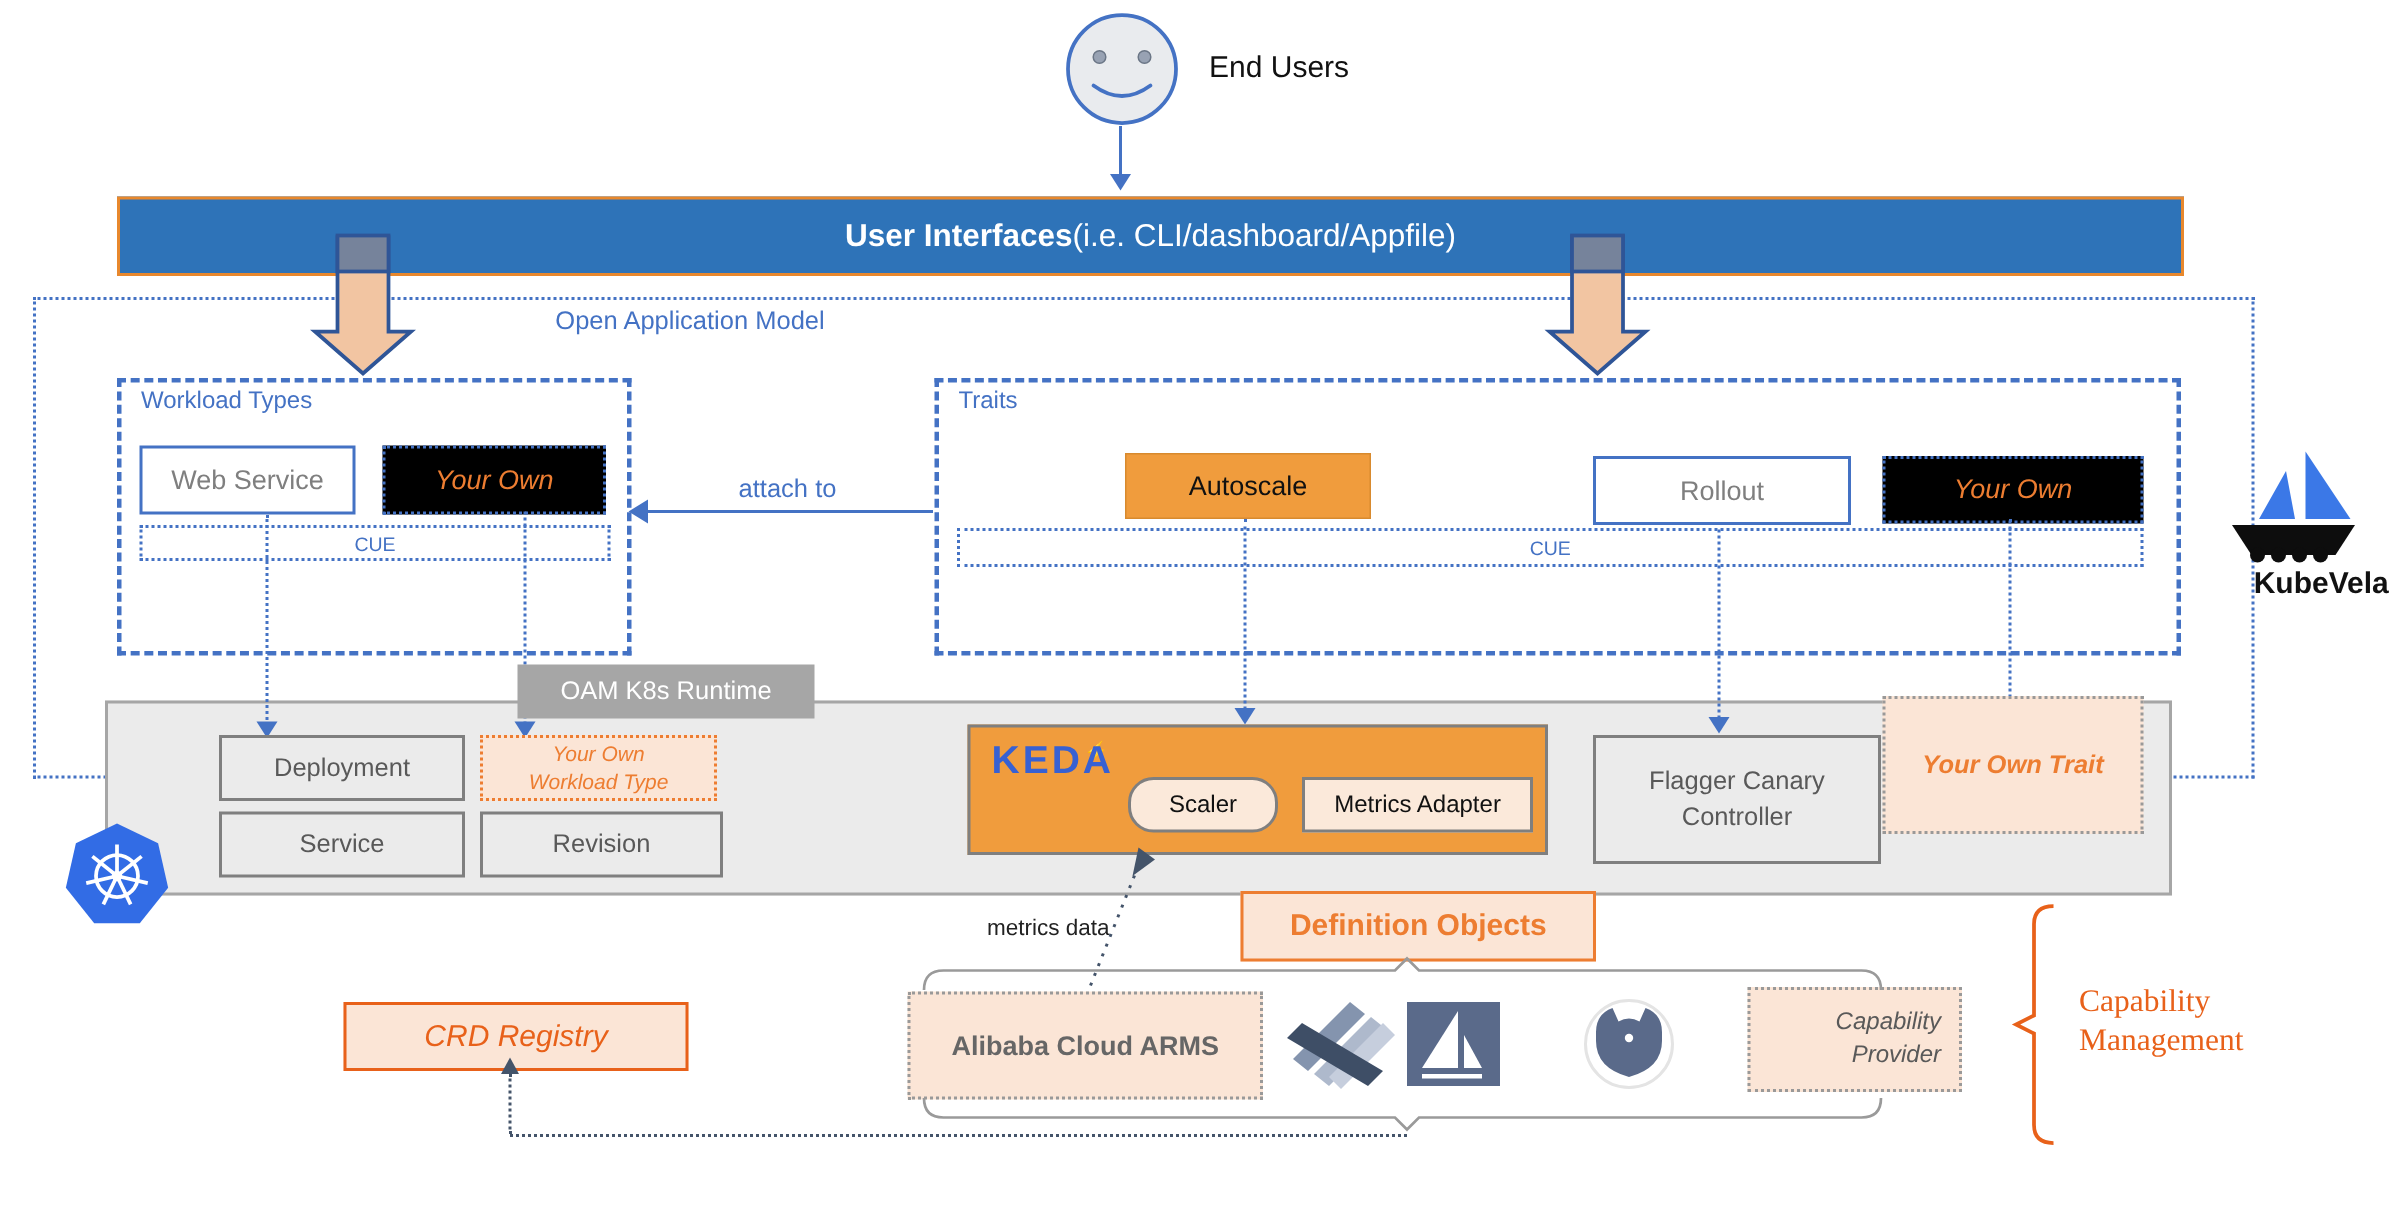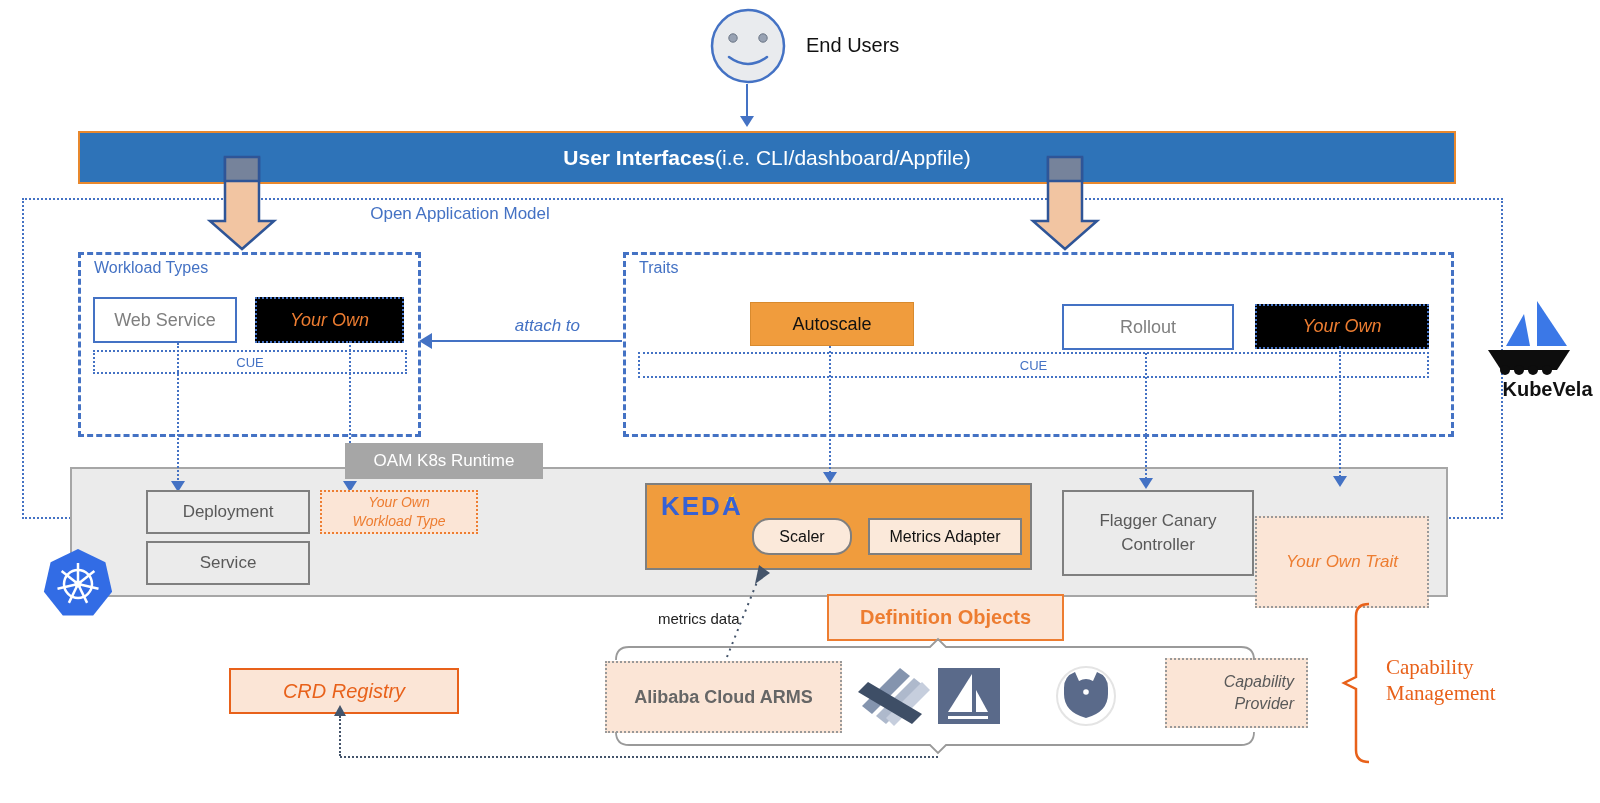--- a/index.html
+++ b/index.html
@@ -59,21 +59,21 @@
 
   <div class="abs outerdots" style="left:22px;top:198px;width:1477px;height:317px;"></div>
   <div class="abs bluelabel" style="left:330px;top:204px;width:260px;text-align:center;">Open Application Model</div>
 
   <div class="abs dashedbox" style="left:78px;top:252px;width:337px;height:179px;"></div>
   <div class="abs bluelabel" style="left:94px;top:259px;font-size:16px;">Workload Types</div>
   <div class="abs whitebox flexc" style="left:93px;top:297px;width:140px;height:42px;">Web Service</div>
   <div class="abs peachdotblue flexc" style="left:255px;top:297px;width:145px;height:42px;">Your Own</div>
   <div class="abs cuebox flexc" style="left:93px;top:350px;width:310px;height:20px;">CUE</div>
 
-  <div class="abs bluelabel" style="left:470px;top:316px;width:110px;text-align:right;font-size:17px;font-style:italic;">attach to</div>
+  <div class="abs bluelabel" style="left:470px;top:316px;width:110px;text-align:center;font-size:17px;">attach to</div>
   <div class="abs hsolidb" style="left:432px;top:340px;width:190px;"></div>
   <div class="abs headleftb" style="left:419px;top:333px;"></div>
 
   <div class="abs dashedbox" style="left:623px;top:252px;width:825px;height:179px;"></div>
   <div class="abs bluelabel" style="left:639px;top:259px;font-size:16px;">Traits</div>
   <div class="abs orangebox flexc" style="left:750px;top:302px;width:162px;height:42px;">Autoscale</div>
   <div class="abs whitebox flexc" style="left:1062px;top:304px;width:168px;height:42px;">Rollout</div>
   <div class="abs peachdotblue flexc" style="left:1255px;top:304px;width:170px;height:41px;">Your Own</div>
   <div class="abs cuebox flexc" style="left:638px;top:352px;width:787px;height:22px;">CUE</div>
 
@@ -87,30 +87,31 @@
   <div class="abs headdownb" style="left:1139px;top:478px;"></div>
   <div class="abs vdotb" style="left:1339px;top:346px;height:131px;"></div>
   <div class="abs headdownb" style="left:1333px;top:476px;"></div>
 
   <div class="abs runtime" style="left:70px;top:467px;width:1374px;height:126px;"></div>
   <div class="abs runtimelabel flexc" style="left:345px;top:443px;width:198px;height:36px;">OAM K8s Runtime</div>
 
   <div class="abs graybox flexc" style="left:146px;top:490px;width:160px;height:40px;">Deployment</div>
   <div class="abs graybox flexc" style="left:146px;top:541px;width:160px;height:40px;">Service</div>
   <div class="abs peachdotorange flexc" style="left:320px;top:490px;width:158px;height:44px;padding:0 18px;box-sizing:border-box;">Your Own Workload Type</div>
+  <div class="abs graybox flexc" style="left:320px;top:541px;width:158px;height:40px;">Revision</div>
 
   <div class="abs kedabox" style="left:645px;top:483px;width:383px;height:83px;">
     <span class="abs kedalogo" style="left:14px;top:6px;">KEDA</span>
     <span class="abs bolt">⚡</span>
   </div>
   <div class="abs creambox flexc" style="left:752px;top:518px;width:96px;height:33px;border-radius:17px;">Scaler</div>
   <div class="abs creambox flexc" style="left:868px;top:518px;width:150px;height:33px;">Metrics Adapter</div>
 
   <div class="abs graybox flexc" style="left:1062px;top:490px;width:192px;height:86px;padding:0 20px;box-sizing:border-box;line-height:1.4;">Flagger Canary Controller</div>
-  <div class="abs peachdotgray flexc" style="left:1255px;top:516px;width:170px;height:88px;">Your Own Trait</div>
+  <div class="abs peachdotgray flexc" style="left:1255px;top:464px;width:170px;height:88px;font-weight:bold;">Your Own Trait</div>
 
   <div class="abs" style="left:658px;top:610px;font-size:15px;color:#222;z-index:3;">metrics data</div>
   <div class="abs defobj flexc" style="left:827px;top:594px;width:233px;height:43px;">Definition Objects</div>
 
   <div class="abs crd flexc" style="left:229px;top:668px;width:226px;height:42px;font-style:italic;">CRD Registry</div>
 
   <div class="abs armsbox flexc" style="left:605px;top:661px;width:233px;height:68px;">Alibaba Cloud ARMS</div>
   <div class="abs capprov flexc" style="left:1165px;top:658px;width:143px;height:70px;padding:0 12px;box-sizing:border-box;text-align:right;">Capability Provider</div>
 
   <div class="abs capmgmt" style="left:1386px;top:654px;width:140px;">Capability Management</div>

